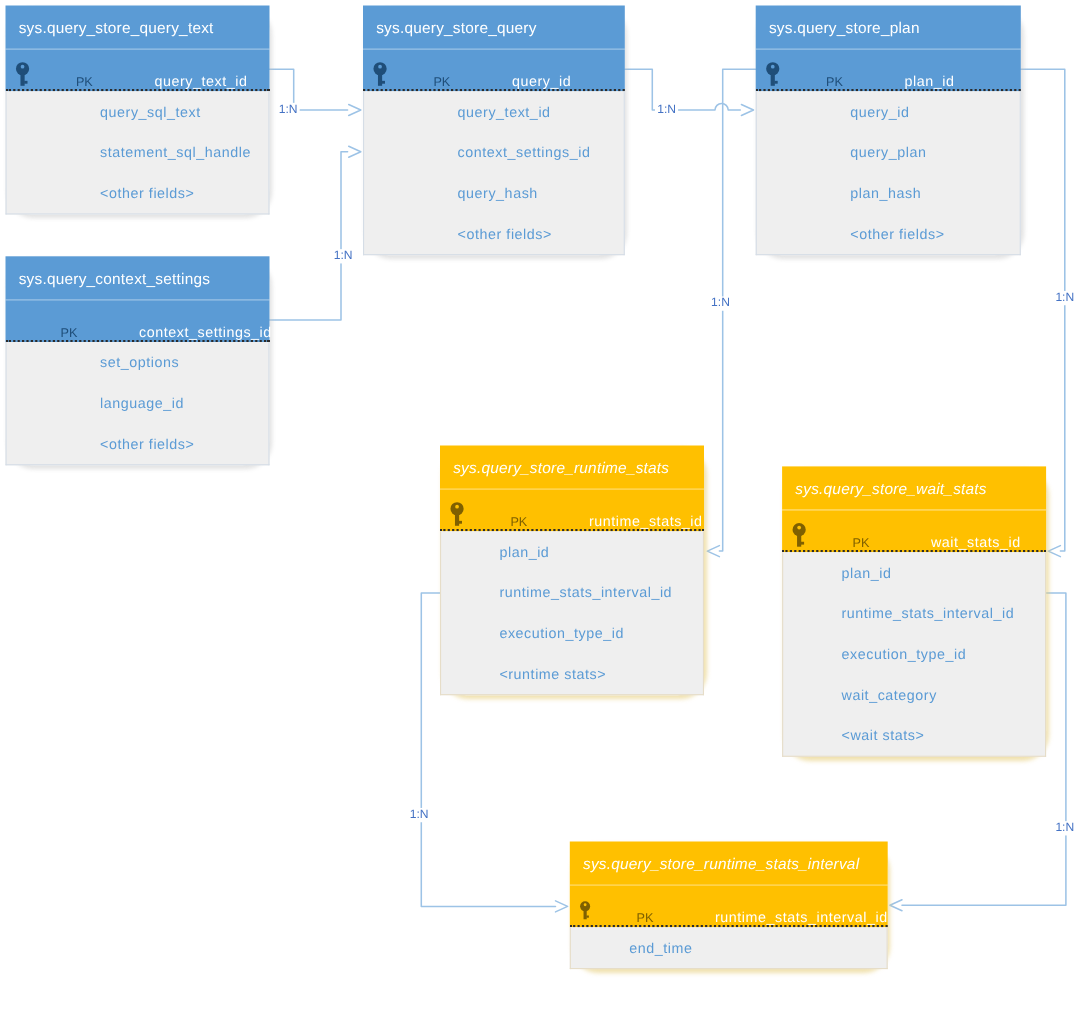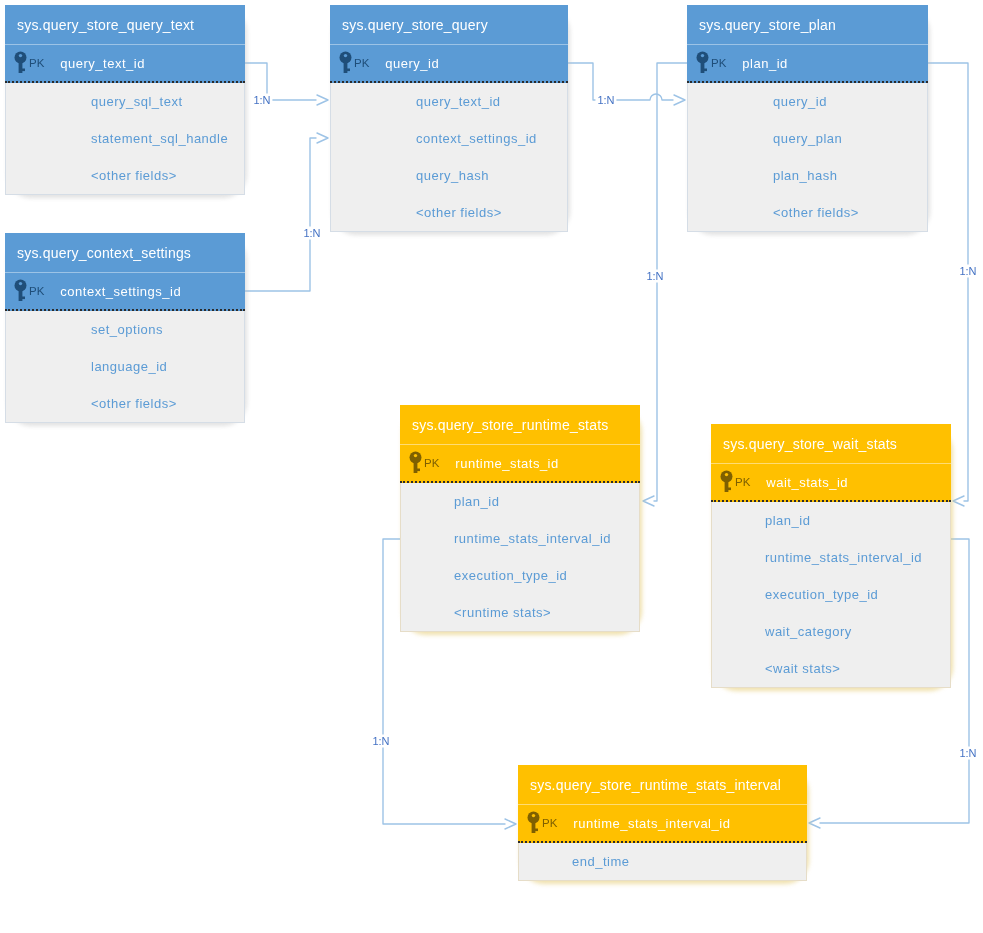--- a/index.html
+++ b/index.html
@@ -7,38 +7,38 @@
     position:relative;width:983px;height:933px;background:#ffffff;overflow:hidden;
     font-family:"Liberation Sans",sans-serif;
   }
   
   .etable{position:absolute;box-shadow:2px 3px 4px rgba(190,190,190,0.45);border-radius:24px;}
   .t-header{
     height:39px;display:flex;align-items:center;padding:0 12px;
     color:#ffffff;font-size:14px;letter-spacing:0.2px;white-space:nowrap;
   }
   .t-pk{
-    height:38px;display:flex;align-items:center;padding-left:9px;
-    border-bottom:2px dotted #2b2b2b;box-sizing:border-box;
+    height:38px;display:flex;align-items:flex-end;padding-left:9px;
+    border-bottom:2px dotted #2b2b2b;box-sizing:border-box;gap:40px;
   }
   .pk-tag{font-size:11.5px;margin-left:1px;}
   .pk-field{font-size:13px;letter-spacing:0.5px;color:#ffffff;margin-left:16px;white-space:nowrap;}
   .t-body{background:#efefef;border:1px solid #d9d9d9;border-top:none;}
   .t-field{
     height:37px;line-height:37px;padding-left:53px;
     font-size:13px;letter-spacing:0.5px;color:#5b9bd5;white-space:nowrap;
   }
   
   .blue .t-header,.blue .t-pk{background:#5b9bd5;}
   .blue .t-header{border-bottom:1px solid rgba(255,255,255,0.4);}
   .blue .pk-tag{color:#1f4e79;}
   .blue .t-body{border-color:#d5dde6;padding-left:32px;}
   
   .orange .t-header,.orange .t-pk{background:#ffc000;}
-  .orange .t-header{border-bottom:1px solid rgba(255,255,255,0.45);}
+  .orange .t-header{border-bottom:1px solid rgba(255,255,255,0.45);font-style:italic;}
   .orange .pk-tag{color:#7f6000;}
   .orange .t-body{border-color:#e6ddc8;}
   .orange.etable{box-shadow:2px 3px 4px rgba(230,205,120,0.6);}
   
   #wires{position:absolute;left:0;top:0;pointer-events:none;}
   .rel-label{
     position:absolute;transform:translate(-50%,-50%);
     background:#ffffff;color:#4472c4;font-size:11px;padding:0 2px;line-height:13px;
     white-space:nowrap;
   }

